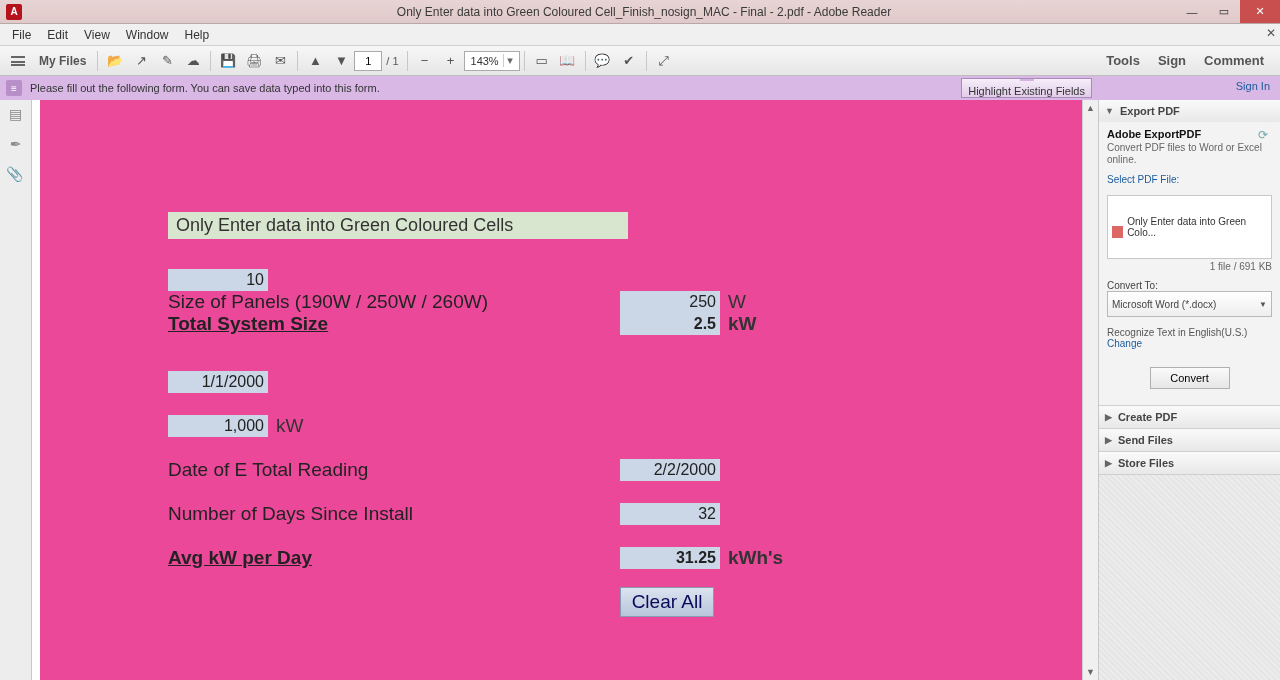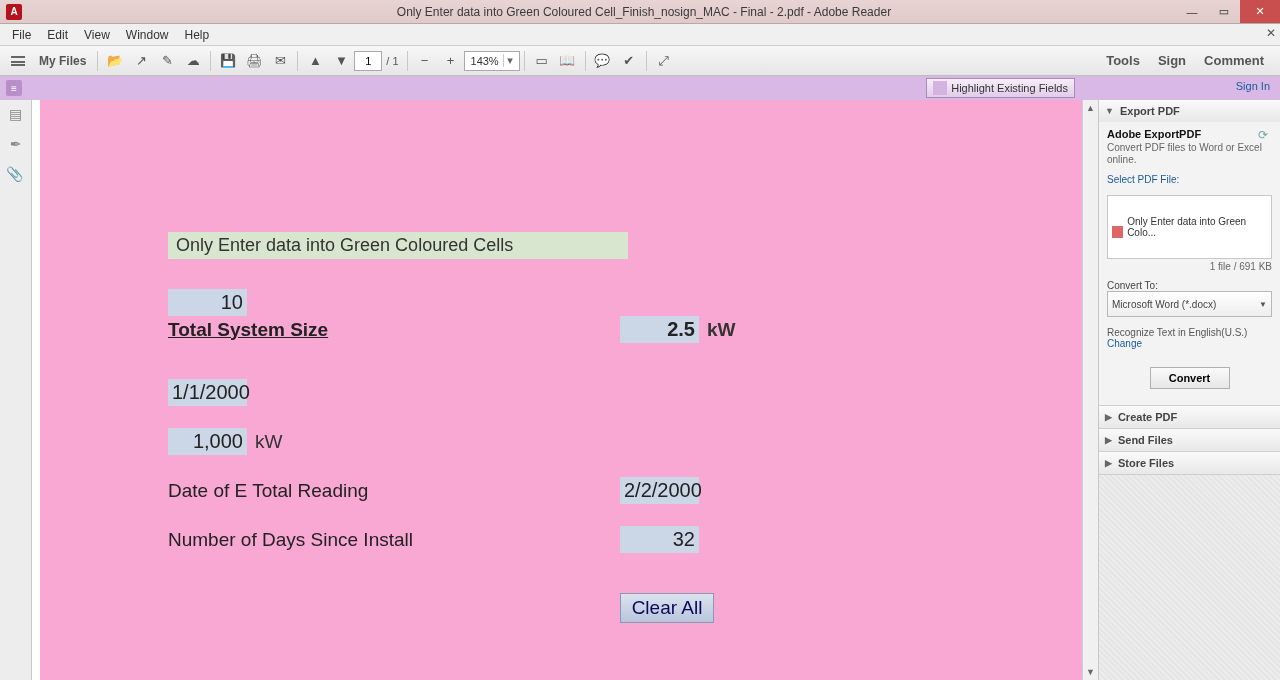--- a/index.html
+++ b/index.html
@@ -30,41 +30,41 @@
   .zoom-box { height:20px; display:flex; align-items:center; border:1px solid #aaa; background:#fff; font-size:11px; padding:0 2px;}
   .zoom-box .zval{ width:36px; text-align:center;}
   .zoom-box .zdd{ width:14px; text-align:center; border-left:1px solid #ccc; color:#666;}
   .toolbar .spacer{ flex:1;}
   .right-tabs { display:flex; gap:10px; padding:0 8px;}
   .right-tabs .rtab{ font-size:13px; font-weight:600; color:#555; cursor:pointer; padding:4px 4px;}
 
   
   .infobar { height:24px; background:#d9b8e6; display:flex; align-items:center; padding:0 6px; font-size:11px; color:#333; position:relative;}
   .infobar .info-icon{ width:16px; height:16px; background:#b88fc9; border-radius:2px; margin-right:8px; display:flex; align-items:center; justify-content:center; color:#fff; font-size:10px;}
-  .infobar .highlight-btn{ position:absolute; right:205px; top:2px; height:20px; background:linear-gradient(#f6eef9,#e1cce9); border:1px solid #a88bb8; display:flex; align-items:center; gap:4px; padding:0 6px; font-size:11px; color:#333;}
+  .infobar .highlight-btn{ position:absolute; right:188px; top:2px; height:20px; background:linear-gradient(#f6eef9,#e1cce9); border:1px solid #a88bb8; display:flex; align-items:center; gap:4px; padding:0 6px; font-size:11px; color:#333;flex-direction:column;}
   .infobar .highlight-btn .hicon{ width:14px; height:14px; background:#d4b3e0;}
   .infobar .signin{ position:absolute; right:10px; top:4px; color:#1a5a9c; font-size:11px; text-decoration:none; cursor:pointer;}
 
   
   .main { display:flex; height:calc(680px - 24px - 22px - 30px - 24px); }
   .leftstrip { width:32px; background:#ededed; border-right:1px solid #c8c8c8; display:flex; flex-direction:column; align-items:center; padding-top:4px; gap:10px;}
   .leftstrip .licon{ width:20px; height:20px; display:flex; align-items:center; justify-content:center; color:#888; font-size:14px;}
   .docwrap { flex:1; background:#8f8f8f; position:relative; overflow:hidden; display:flex;}
   .docscroll { flex:1; background:#fff; position:relative; overflow:hidden;}
   .vscrollbar{ width:16px; background:#f0f0f0; border-left:1px solid #cfcfcf; display:flex; flex-direction:column; align-items:center;}
   .vscrollbar .arrow{ height:16px; width:100%; display:flex; align-items:center; justify-content:center; font-size:9px; color:#666;}
   .rightpanel { width:182px; background:#f3f3f3; border-left:1px solid #c8c8c8; display:flex; flex-direction:column;}
 
   
-  .doc-content { position:absolute; left:8px; right:0; top:0; bottom:0; background:#f9a8d4; padding-top:22px;}
+  .doc-content { position:absolute; left:8px; right:0; top:0; bottom:0; background:#ec4899; padding-top:2px;}
   .green-banner{ margin:110px 0 0 128px; width:460px; background:#d9e6cf; padding:3px 8px; font-family: Arial, sans-serif; font-size:18px;}
   .form-row{ display:flex; align-items:center; margin-left:128px; margin-top:0; font-family: Arial, sans-serif;}
   .frlabel{ width:452px; font-size:19px; color:#222;}
   .frlabel.bold{ font-weight:bold;text-decoration:underline;}
-  .frfield{ width:79px; background:#cbd6e6; text-align:right; padding:2px 4px; font-size:20px; color:#222;}
+  .frfield{ width:100px; background:#cbd6e6; text-align:right; padding:2px 4px; font-size:16px; color:#222;}
   .frunit{ margin-left:8px; font-size:19px;}
   .frunit.bold{ font-weight:bold;}
   .gap-md{ height:22px;}
   .gap-lg{ height:36px;}
   .clearall{ margin-left:580px; margin-top:18px; width:94px; background:linear-gradient(#dce3ef,#b8c5db); border:1px solid #8a99b3; text-align:center; font-family: Arial, sans-serif; font-size:19px; color:#0a0a5a; padding:3px 0; cursor:pointer; position:relative;}
 
   
   .rp-section{ border-bottom:1px solid #cfcfcf;}
   .rp-header{ height:22px; display:flex; align-items:center; padding:0 6px; font-size:11px; font-weight:bold; color:#444; background:linear-gradient(#fafafa,#e8e8e8); cursor:default;}
   .rp-header .tri{ margin-right:6px; font-size:9px; color:#666;}
@@ -72,21 +72,21 @@
   .rp-body .title{ font-weight:bold; color:#111; margin-bottom:2px;}
   .rp-body .sub{ font-size:10px; color:#666; line-height:1.2;}
   .rp-body .label{ color:#1a5a9c; font-size:10px; margin-top:8px;}
   .filebox{ margin-top:10px; border:1px solid #c8c8c8; background:#fff; padding:20px 4px; display:flex; align-items:flex-end; gap:4px; font-size:10px; color:#333;}
   .filebox .ficon{ width:12px; height:12px; background:#d66; display:inline-block;}
   .fileinfo{ text-align:right; font-size:10px; color:#666; margin-top:2px;}
   .convert-select{ flex:1; border:1px solid #b8b8b8; background:linear-gradient(#fff,#eee); height:18px; display:flex; align-items:center; justify-content:space-between; padding:12px 4px; font-size:10px;}
   .convert-select .dd{ font-size:8px; color:#555;}
   .recog{ font-size:10px; color:#555; margin-top:10px;}
   .changelink{ color:#1a5a9c; font-size:10px; cursor:pointer;}
-  .convert-btn{ margin:18px auto 10px; display:block; width:80px; height:22px; border:1px solid #b0b0b0; background:linear-gradient(#fafafa,#e6e6e6); font-size:11px; cursor:pointer;font-weight:bold;}
+  .convert-btn{ margin:18px auto 10px; display:block; width:80px; height:22px; border:1px solid #b0b0b0; background:linear-gradient(#fafafa,#e6e6e6); font-size:11px; cursor:pointer;}
   .rp-fill{ flex:1; background:repeating-linear-gradient(45deg,#e5e5e5,#e5e5e5 2px,#ececec 2px,#ececec 4px);}
   .rp-top-icon{ float:right; width:14px; height:14px; color:#7aa; font-size:12px;}
 
   .myfiles-btn{ height:24px; display:flex; align-items:center; gap:4px; border:1px solid transparent; padding:0 6px; font-size:12px; font-weight:bold; color:#555;}
   .hamburger{ display:inline-block; width:14px; height:10px; border-top:2px solid #666; border-bottom:2px solid #666; position:relative;}
   .hamburger::before{ content:""; position:absolute; left:0; right:0; top:3px; height:2px; background:#666;}
 
   
   .ico{ font-family: "Segoe UI Symbol", sans-serif; }
 </style>
@@ -157,20 +157,21 @@
   <div class="spacer"></div>
   <div class="right-tabs">
     <div class="rtab">Tools</div>
     <div class="rtab">Sign</div>
     <div class="rtab">Comment</div>
   </div>
 </div>
 
 <div class="infobar">
   <div class="info-icon">≡</div>
+  <span>Please fill out the following form. You can save data typed into this form.</span>
   <div class="highlight-btn">
     <span class="hicon"></span>
     <span>Highlight Existing Fields</span>
   </div>
   <span class="signin">Sign In</span>
 </div>
 
 <div class="main">
   <div class="leftstrip">
     <div class="licon ico">▤</div>
@@ -182,20 +183,25 @@
     <div class="docscroll">
       <div class="doc-content">
         <div class="green-banner">Only Enter data into Green Coloured Cells</div>
 
         <div style="height:30px"></div>
         <div class="form-row">
           <div class="frfield">10</div>
           <div class="frunit"></div>
         </div>
         <div class="form-row">
+          <div class="frlabel">Size of Panels (190W / 250W / 260W)</div>
+          <div class="frfield">250</div>
+          <div class="frunit">W</div>
+        </div>
+        <div class="form-row">
           <div class="frlabel bold">Total System Size</div>
           <div class="frfield" style="font-weight:bold">2.5</div>
           <div class="frunit bold">kW</div>
         </div>
 
         <div class="gap-lg"></div>
         <div class="form-row">
           <div class="frfield">1/1/2000</div>
         </div>
 
@@ -211,20 +217,25 @@
           <div class="frfield">2/2/2000</div>
         </div>
 
         <div class="gap-md"></div>
         <div class="form-row">
           <div class="frlabel">Number of Days Since Install</div>
           <div class="frfield">32</div>
         </div>
 
         <div class="gap-md"></div>
+        <div class="form-row">
+          <div class="frlabel bold">Avg kW per Day</div>
+          <div class="frfield" style="font-weight:bold">31.25</div>
+          <div class="frunit bold">kWh's</div>
+        </div>
 
         <div class="clearall">Clear All</div>
 
       </div>
     </div>
     <div class="vscrollbar">
       <div class="arrow">▲</div>
       <div style="flex:1"></div>
       <div class="arrow">▼</div>
     </div>

